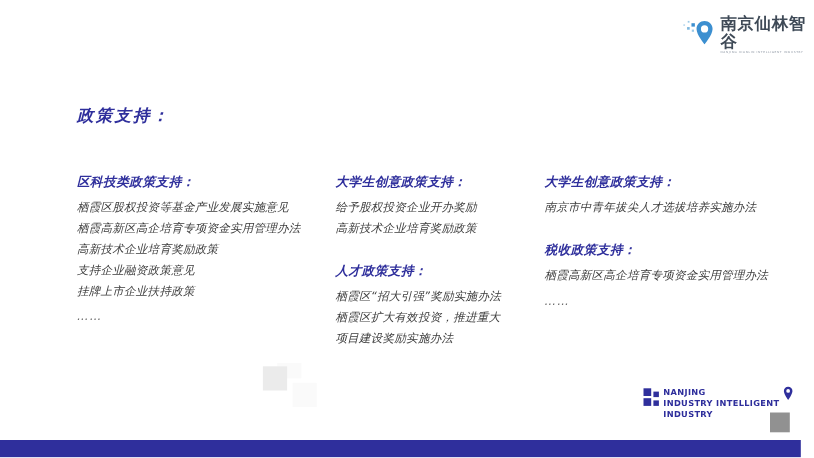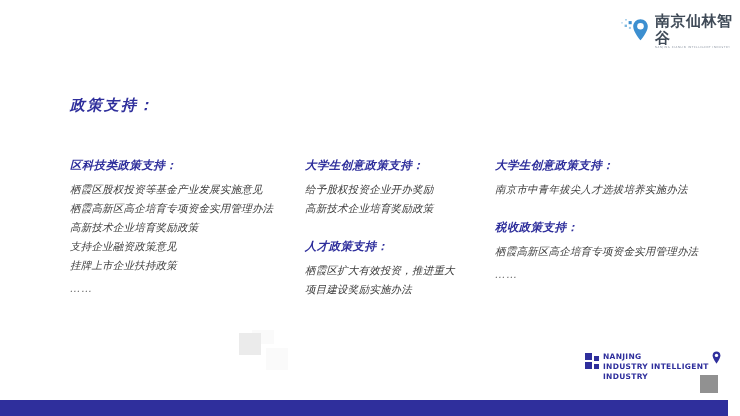--- a/index.html
+++ b/index.html
@@ -231,20 +231,21 @@
       <div class="group">
         <div class="group-heading">大学生创意政策支持：</div>
         <ul class="group-items">
           <li>给予股权投资企业开办奖励</li>
           <li>高新技术企业培育奖励政策</li>
         </ul>
       </div>
       <div class="group">
         <div class="group-heading">人才政策支持：</div>
         <ul class="group-items">
+          <li>栖霞区“招大引强”奖励实施办法</li>
           <li>栖霞区扩大有效投资，推进重大</li>
           <li>项目建设奖励实施办法</li>
         </ul>
       </div>
     </div>
 
     <div class="col col-3">
       <div class="group">
         <div class="group-heading">大学生创意政策支持：</div>
         <ul class="group-items">

